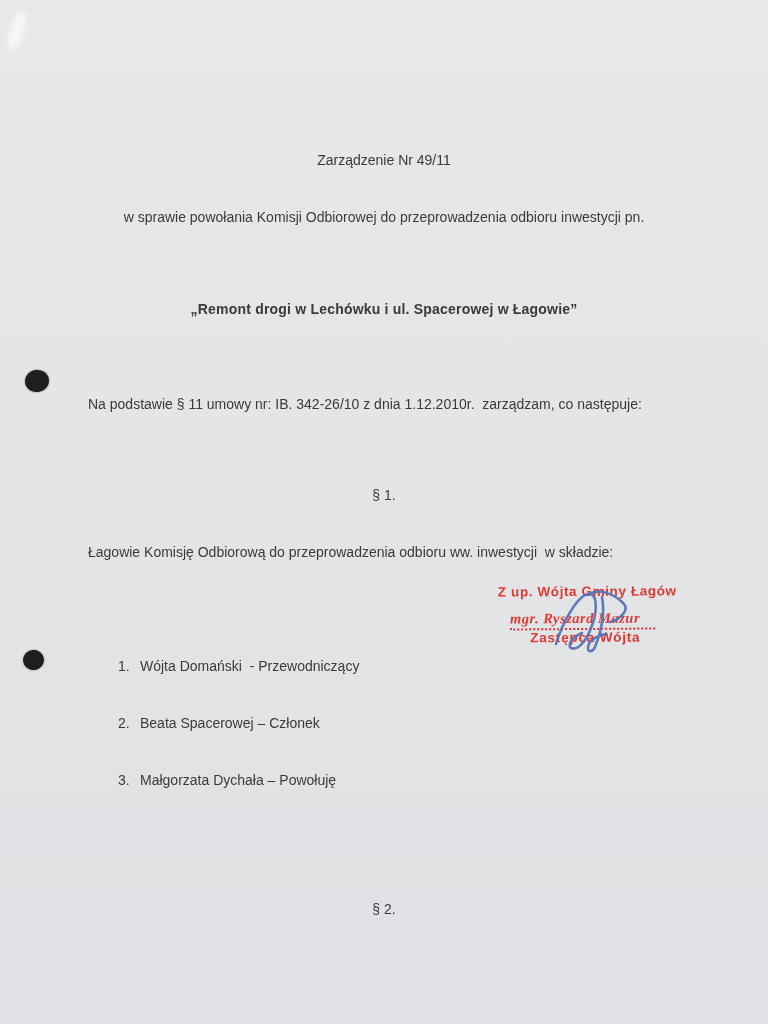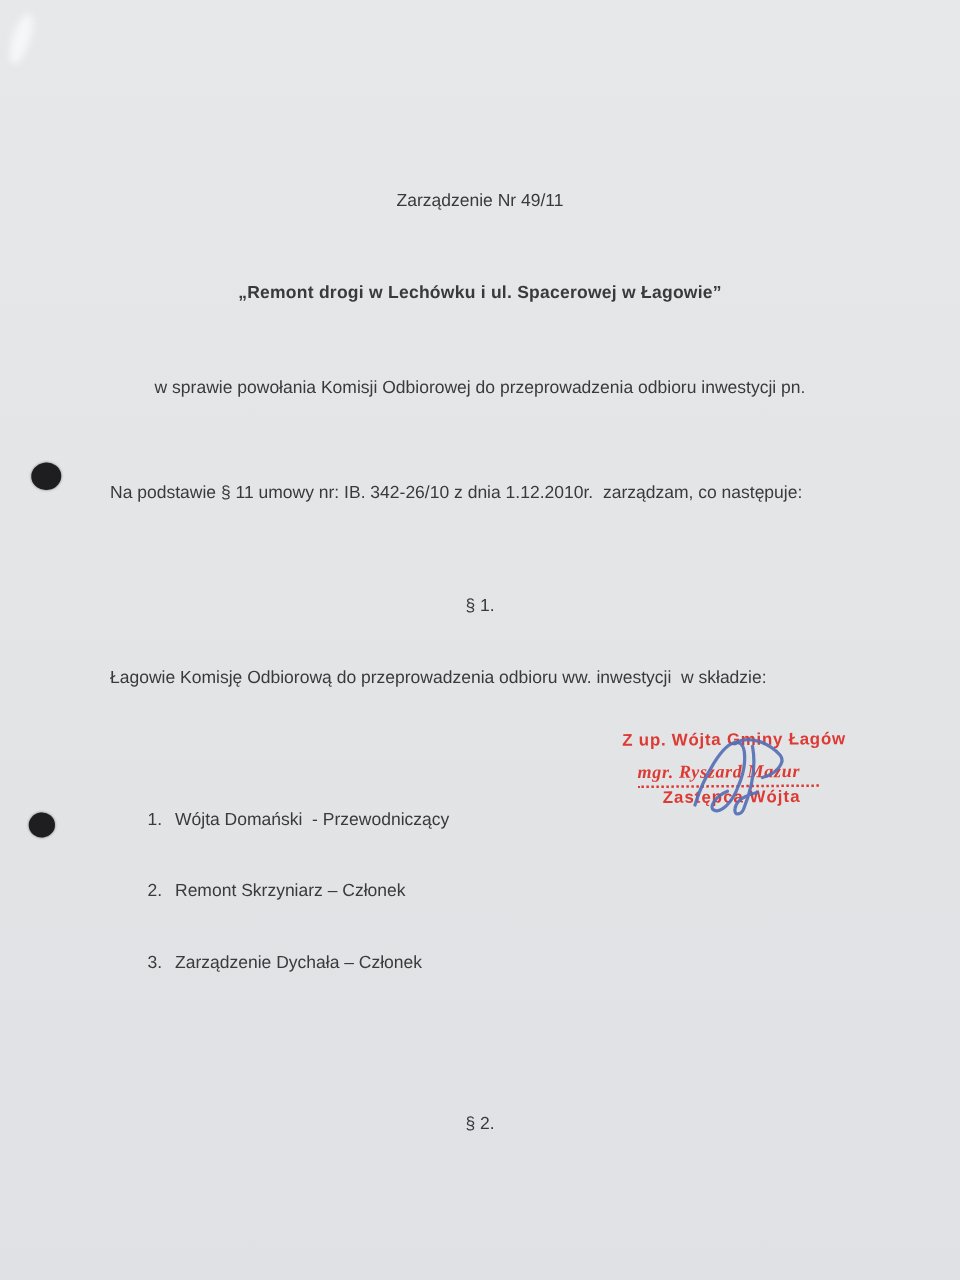--- a/index.html
+++ b/index.html
@@ -36,21 +36,21 @@
   .hole.bottom{left:23px;top:650px;width:21px;height:20px;transform:rotate(-6deg);}
 
   
   .content{
     position:absolute;left:88px;top:94px;width:592px;
     font-size:14px;line-height:19px;
     white-space:pre-wrap;
   }
   .center{text-align:center;}
   .doc-title{font-weight:bold;margin-top:16px;letter-spacing:.2px;}
-  .preamble{margin-top:8px;}
+  .preamble{margin-top:19px;}
   .para-mark{margin-top:15px;text-align:center;}
   .members{margin:0;}
   .member{display:flex;padding-left:30px;}
   .member-num{width:22px;flex:none;}
 
   
   .stamp{
     position:absolute;left:498px;top:584px;width:166px;
     color:var(--stamp-color);
     transform:rotate(-.4deg);
@@ -85,41 +85,41 @@
 
 <div class="page">
 
   <div class="crease"></div>
   <div class="hole top"></div>
   <div class="hole bottom"></div>
 
   <div class="content">
 
     <div class="center">Zarządzenie Nr 49/11</div>
+    <div class="center">w sprawie powołania Komisji Odbiorowej do przeprowadzenia odbioru inwestycji pn.</div>
+
     <div class="center doc-title">„Remont drogi w Lechówku i ul. Spacerowej w Łagowie”</div>
-
-    <div class="center">w sprawie powołania Komisji Odbiorowej do przeprowadzenia odbioru inwestycji pn.</div>
 
     <div class="preamble">Na podstawie § 11 umowy nr: IB. 342-26/10 z dnia 1.12.2010r.  zarządzam, co następuje:</div>
 
     <div class="para-mark">§ 1.</div>
     <div>Łagowie Komisję Odbiorową do przeprowadzenia odbioru ww. inwestycji  w składzie:</div>
 
     <div class="members">
       <div class="member">
         <span class="member-num">1.</span>
         <span>Wójta Domański  - Przewodniczący</span>
       </div>
       <div class="member">
         <span class="member-num">2.</span>
-        <span>Remont Skrzyniarz – Członek</span>
+        <span>Beata Spacerowej – Członek</span>
       </div>
       <div class="member">
         <span class="member-num">3.</span>
-        <span>Zarządzenie Dychała – Członek</span>
+        <span>Małgorzata Dychała – Powołuję</span>
       </div>
     </div>
 
     <div class="para-mark">§ 2.</div>
     
 
     
     
     
 

